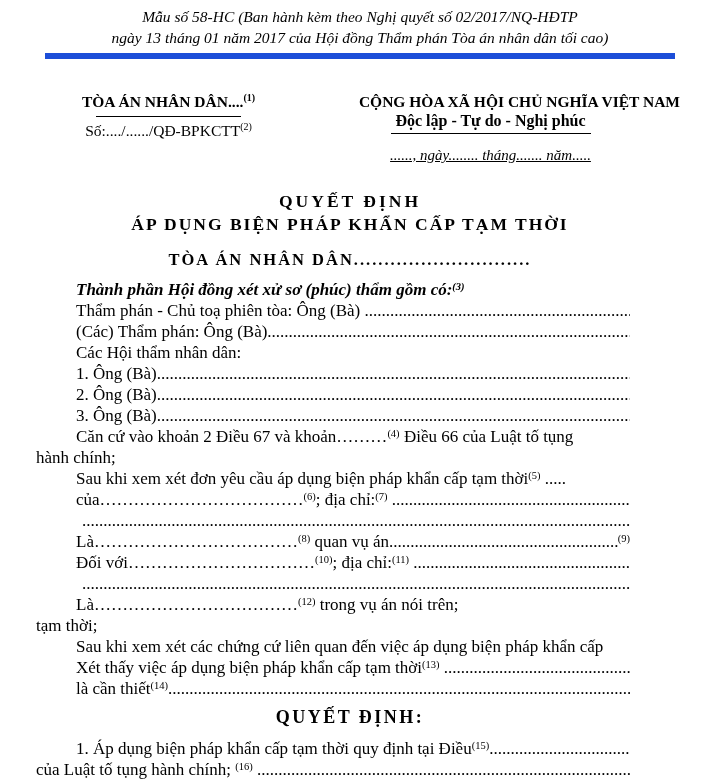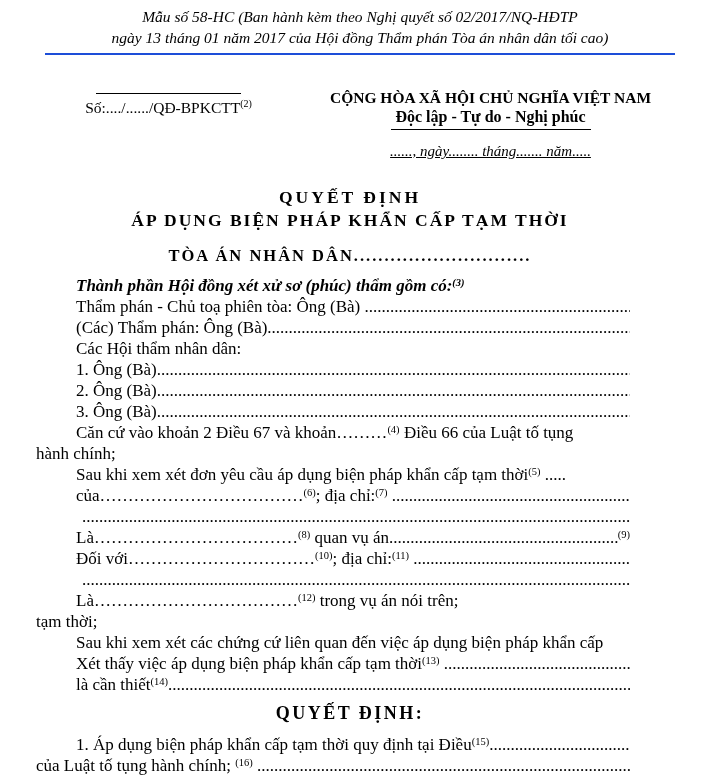--- a/index.html
+++ b/index.html
@@ -5,32 +5,32 @@
   html,body { margin:0; padding:0; background:#ffffff; }
   .page {
     position:relative; width:720px; height:782px; overflow:hidden;
     background:#ffffff; color:#000;
     font-family:"Liberation Serif","DejaVu Serif",serif;
   }
   sup { font-size:10px; line-height:0; letter-spacing:0; }
 
   
   .note {
-    margin:0 45px; padding:6px 0 5px; border-bottom:2px solid #1d4ed8;
+    margin:0 45px; padding:6px 0 5px; border-bottom:6px solid #1d4ed8;
     text-align:center; font-style:italic; font-size:15.5px; line-height:21px;
   }
 
   
   .header-row { display:flex; margin:33px 40px 0 36px; }
   .col-left  { width:265px; text-align:center; }
   .col-right { flex:1; text-align:center; }
   .court-name { font-weight:bold; font-size:15.5px; line-height:19px; }
   .rule-court { width:145px; border-top:1.5px solid #000; margin:5px auto 4px; }
   .doc-number { font-size:15.5px; line-height:19px; }
-  .national   { font-weight:bold; font-size:15.5px; line-height:19px; }
+  .national   { font-weight:bold; font-size:15.5px; line-height:19px;text-align:right; }
   .motto      { font-weight:bold; font-size:16px; line-height:20px; }
   .rule-motto { width:200px; border-top:1.5px solid #000; margin:2px auto 0; }
   .date-line  { font-style:italic; font-size:15px; line-height:19px; margin-top:12px;text-decoration:underline; }
 
   
   .title-block { margin:25px 56px 0 36px; text-align:center; }
   .title-1 { font-size:17.5px; font-weight:bold; letter-spacing:3px; line-height:22px;margin-top:12px; }
   .title-2 { font-size:17.5px; font-weight:bold; letter-spacing:2px; line-height:24px; }
   .title-court { margin-top:14px; font-size:16.5px; font-weight:bold; letter-spacing:2px; line-height:20px; }
 
@@ -57,20 +57,21 @@
 
 <div class="page">
 
   <div class="note">
     <div class="note-line">Mẫu số 58-HC (Ban hành kèm theo Nghị quyết số 02/2017/NQ-HĐTP</div>
     <div class="note-line">ngày 13 tháng 01 năm 2017 của Hội đồng Thẩm phán Tòa án nhân dân tối cao)</div>
   </div>
 
   <div class="header-row">
     <div class="col-left">
+      <div class="court-name"><span>TÒA ÁN NHÂN DÂN....</span><sup>(1)</sup></div>
       <div class="rule-court"></div>
       <div class="doc-number"><span>Số:..../....../QĐ-BPKCTT</span><sup>(2)</sup></div>
     </div>
     <div class="col-right">
       <div class="national">CỘNG HÒA XÃ HỘI CHỦ NGHĨA VIỆT NAM</div>
       <div class="motto">Độc lập - Tự do - Nghị phúc</div>
       <div class="rule-motto"></div>
       <div class="date-line">......, ngày........ tháng....... năm.....</div>
     </div>
   </div>

